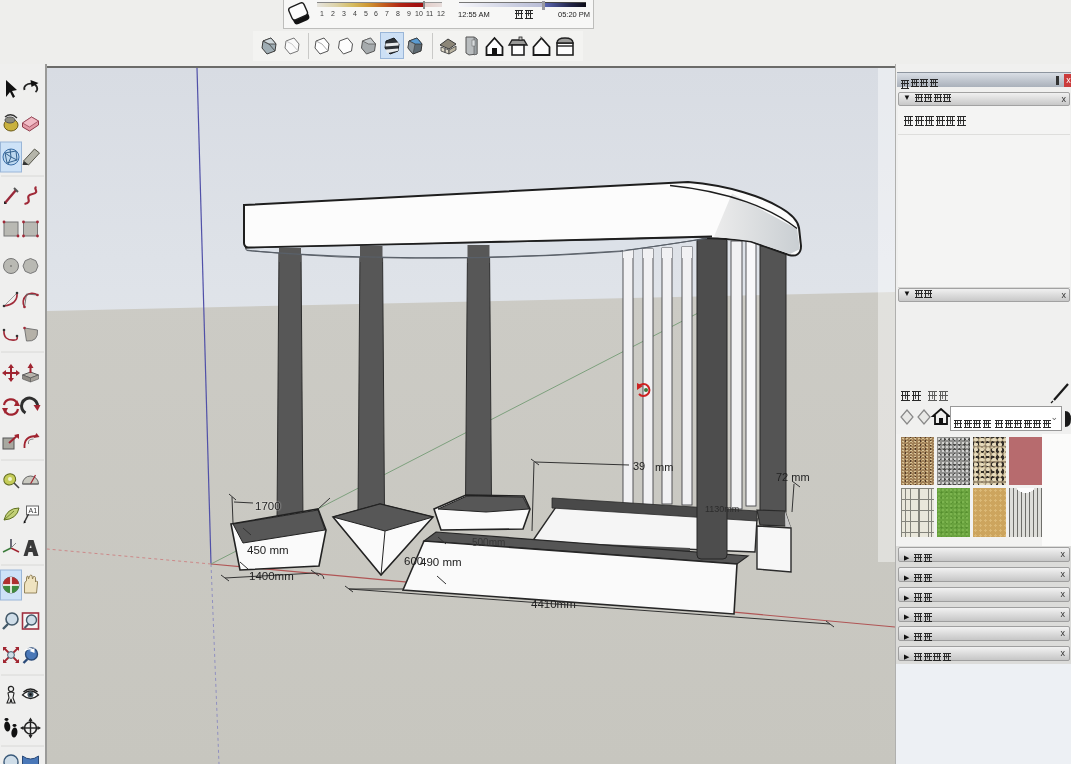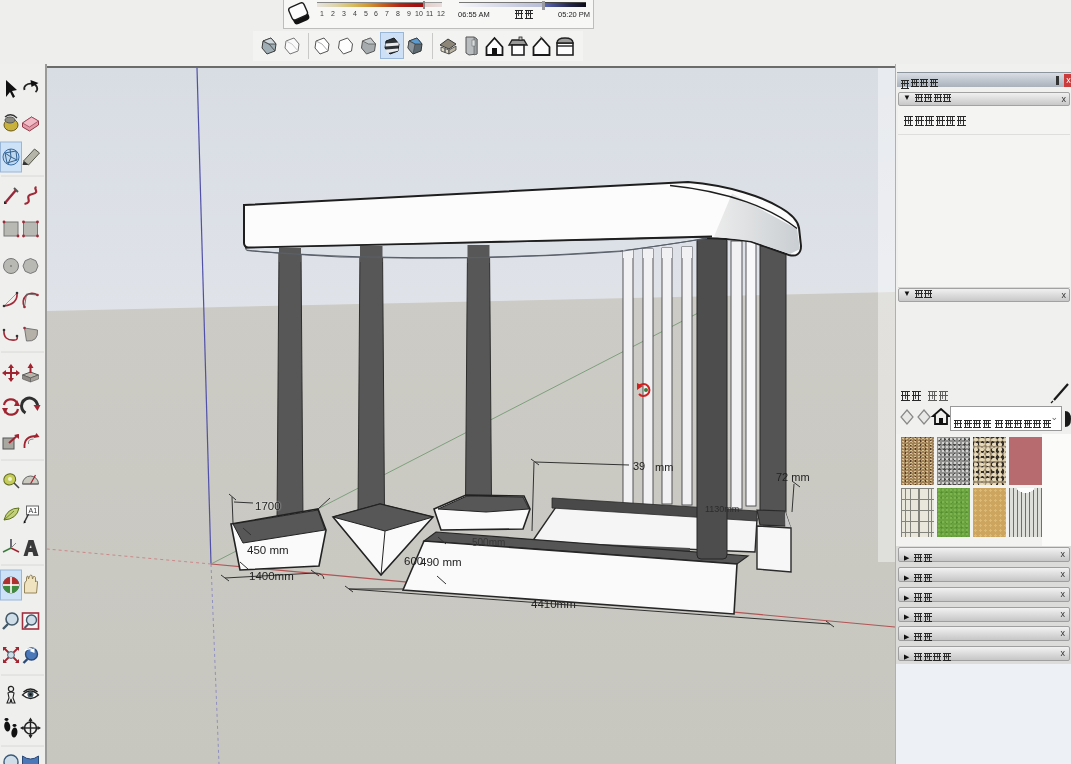--- a/index.html
+++ b/index.html
@@ -41,21 +41,21 @@
       <span class="abs" style="left:71px">7</span>
       <span class="abs" style="left:82px">8</span>
       <span class="abs" style="left:93px">9</span>
       <span class="abs" style="left:101px">10</span>
       <span class="abs" style="left:112px">11</span>
       <span class="abs" style="left:123px">12</span>
     </div>
  <div class="abs" style="left:175px;top:3px;width:83px;height:5px;background:linear-gradient(90deg,#f6f6fa,#c9cde0 70%,#b9bdd6);border-top:1px solid #777;"></div>
  <div class="abs" style="left:261px;top:3px;width:41px;height:5px;background:linear-gradient(90deg,#5a66b2,#23264a 60%,#0c0c16);border-top:1px solid #444;"></div>
  <div class="abs" style="left:258px;top:2px;width:2.5px;height:9px;background:#9a9aa2;"></div>
- <div class="abs" style="left:174px;top:11px;font-size:7.5px;color:#222;">06:55 AM</div>
+ <div class="abs" style="left:174px;top:11px;font-size:7.5px;color:#222;">12:55 AM</div>
  <div class="abs" style="left:231px;top:11px;font-size:0;line-height:0;"><span class="zh sm" style="vertical-align:top"></span><span class="zh sm" style="vertical-align:top"></span></div>
  <div class="abs" style="left:274px;top:11px;font-size:7.5px;color:#222;">05:20 PM</div>
 </div>
 
 <div class="abs" id="tb2" style="left:253px;top:31px;width:330px;height:30px;background:#f3f3f1;">
  <div class="abs" style="left:55px;top:2px;width:1px;height:26px;background:#c9c9c7;"></div>
  <div class="abs" style="left:179px;top:2px;width:1px;height:26px;background:#c9c9c7;"></div>
  <div class="abs" style="left:127px;top:1px;width:24px;height:27px;background:#cde0f5;border:1px solid #9ab6d8;"></div>
  <svg class="abs" style="left:0;top:0" width="330" height="30" viewBox="0 0 330 30">
 

